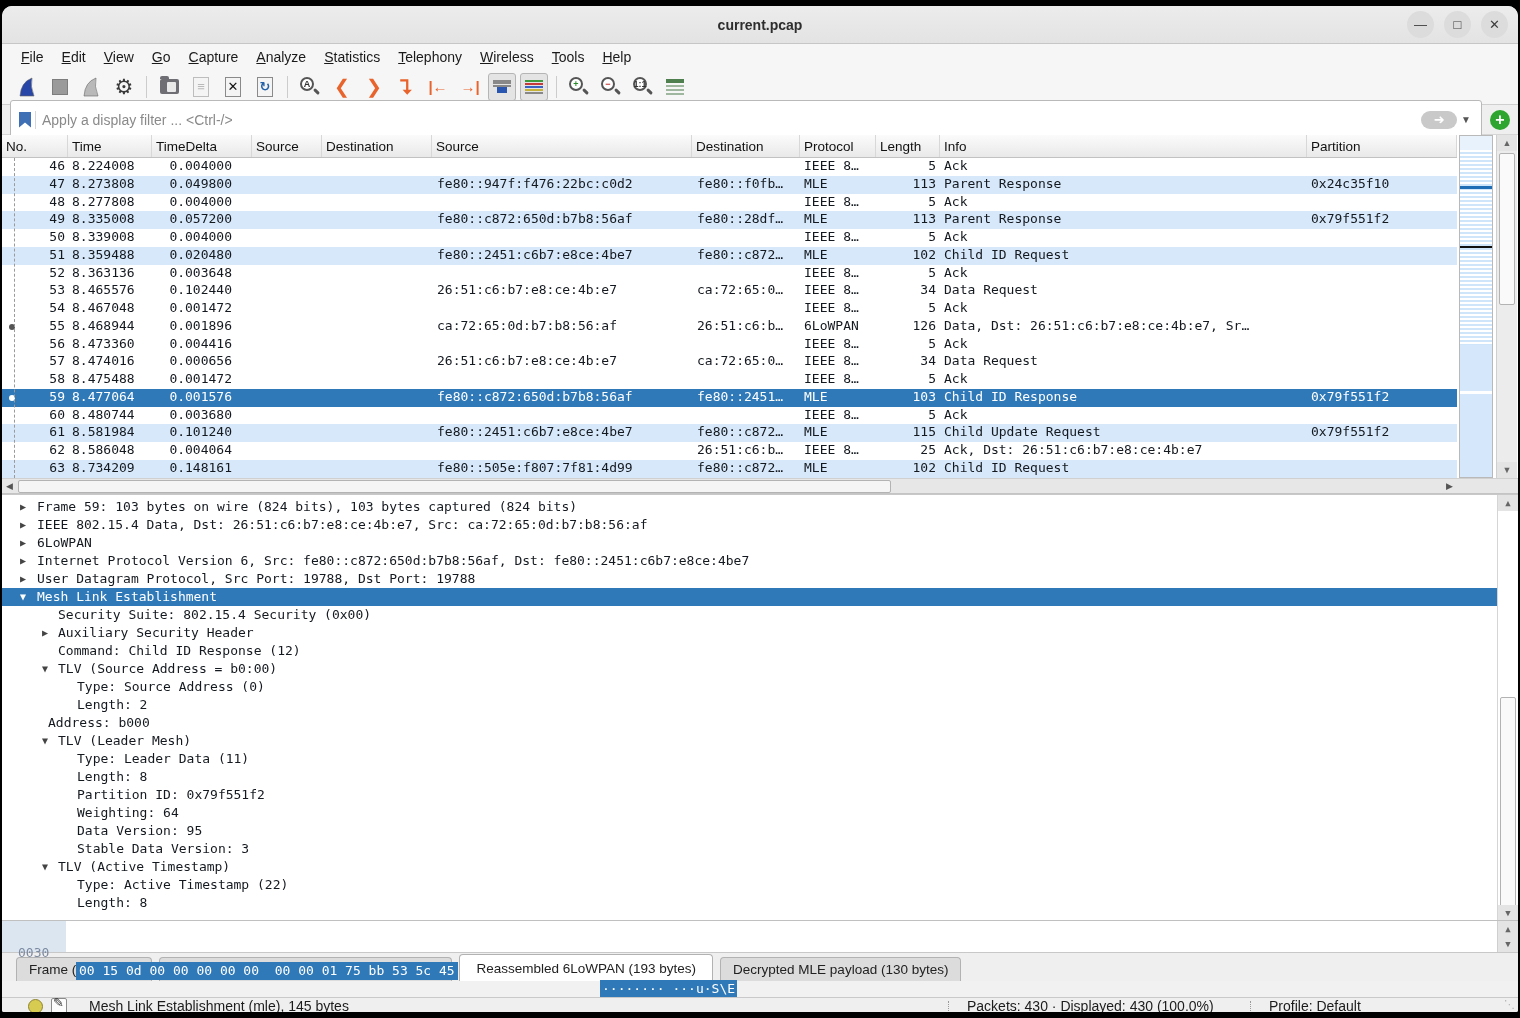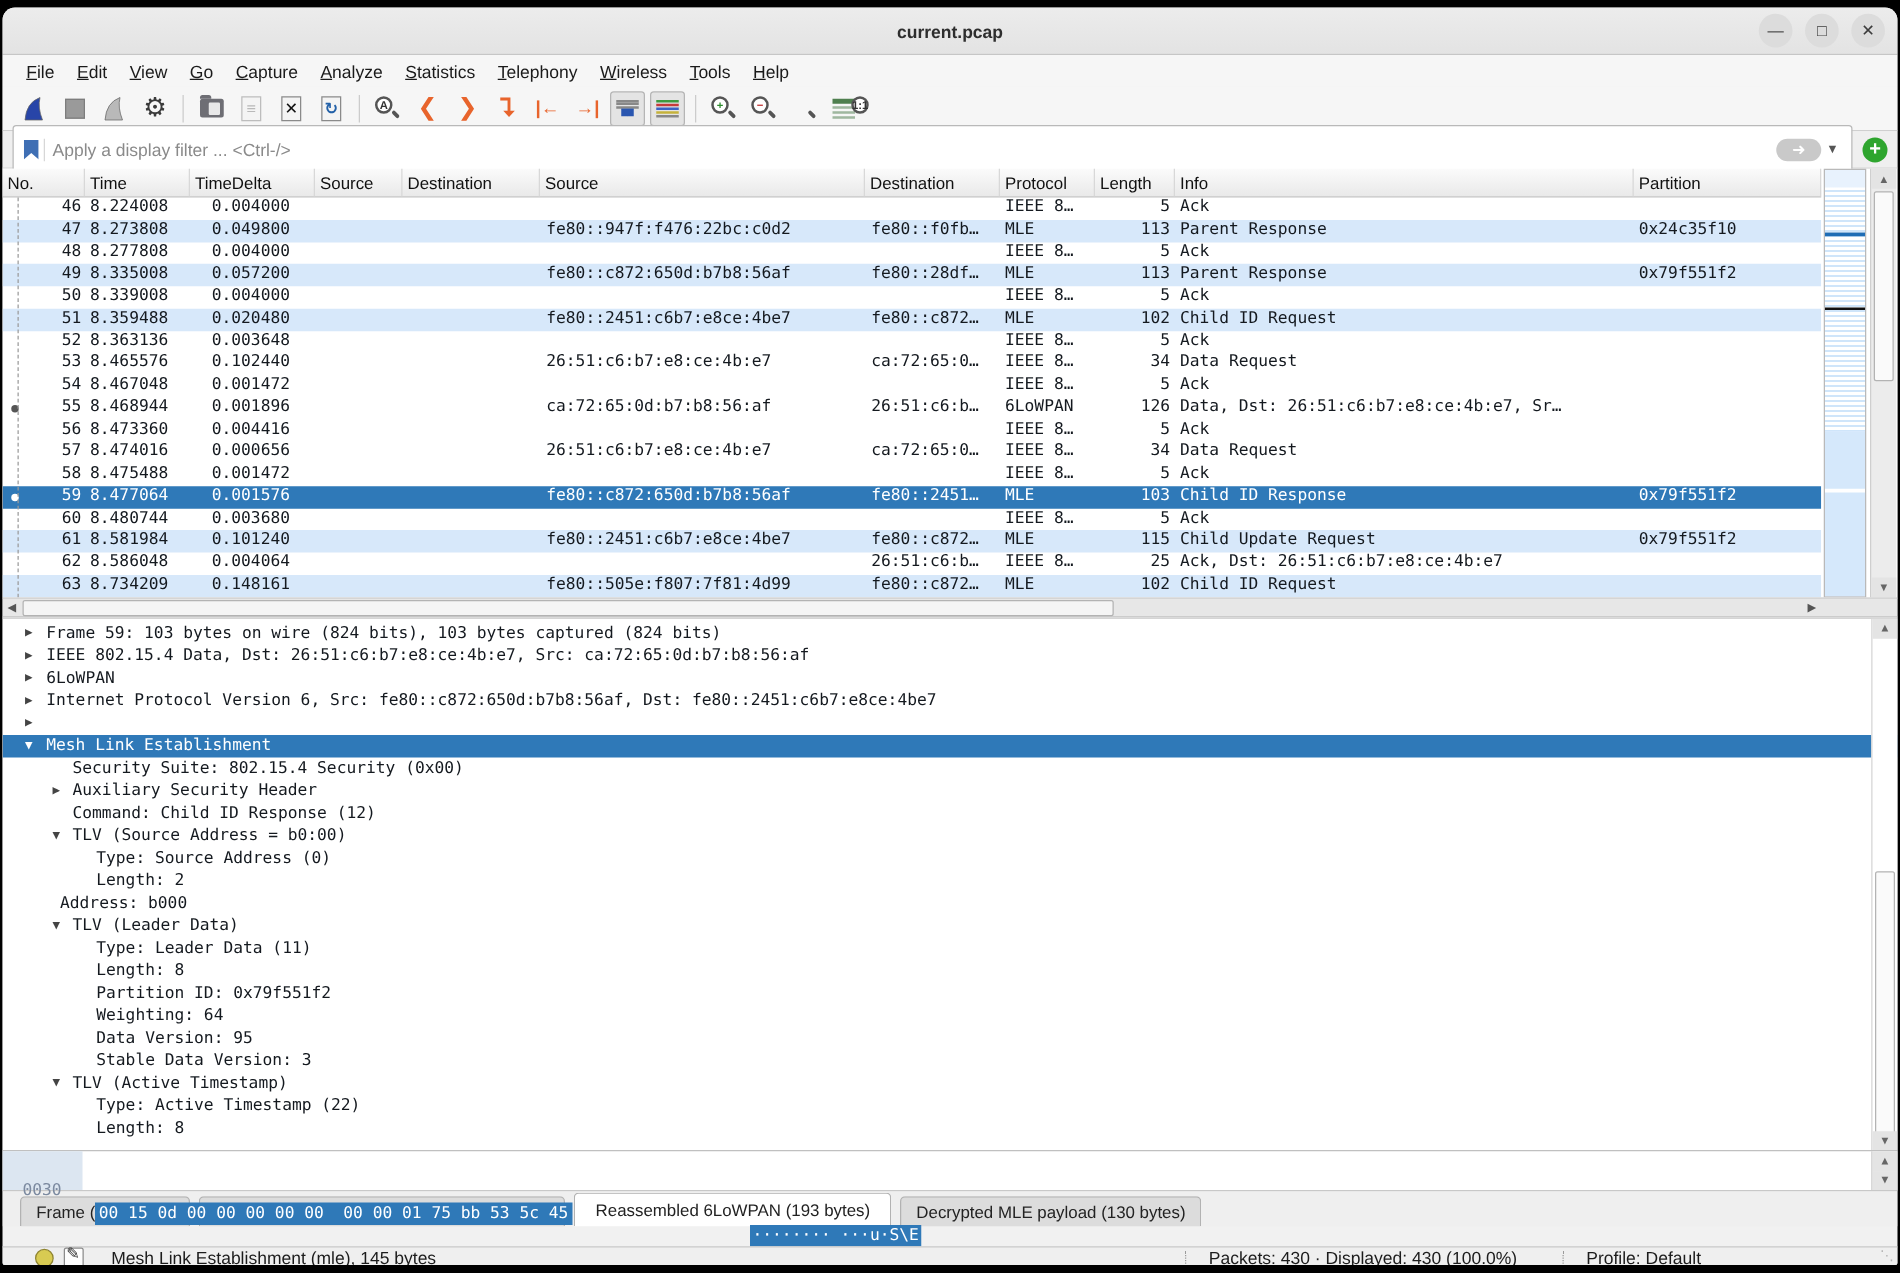--- a/index.html
+++ b/index.html
@@ -228,21 +228,21 @@
         </span>
       </span>
       <span class="tbi">
         <span class="mag">
           <span class="lens" style="color:#c03030;border-color:#555;">−</span>
           <span class="handle"></span>
         </span>
       </span>
       <span class="tbi">
         <span class="mag">
-          <span class="lens" style="color:#333;border-color:#555;margin-left:48px;">1:1</span>
+          <span class="lens" style="color:#333;border-color:#555;">1:1</span>
           <span class="handle"></span>
         </span>
       </span>
       <span class="tbi">
         <span class="clines" style="padding:1px 0;">
           <i style="background:#4f7f4f;height:4px;"></i>
           <i style="background:#9fb79f;"></i>
           <i style="background:#9fb79f;"></i>
           <i style="background:#9fb79f;"></i>
         </span>
@@ -314,30 +314,30 @@
     <div class="thumb"></div>
     <span class="rarr">▶</span>
   </div>
 
   <div class="detail">
     <div id="dlines">
         <div class="dline"><span class="arr" style="left: 18px;">▶</span><span style="margin-left: 35px;">Frame 59: 103 bytes on wire (824 bits), 103 bytes captured (824 bits)</span></div>
         <div class="dline"><span class="arr" style="left: 18px;">▶</span><span style="margin-left: 35px;">IEEE 802.15.4 Data, Dst: 26:51:c6:b7:e8:ce:4b:e7, Src: ca:72:65:0d:b7:b8:56:af</span></div>
         <div class="dline"><span class="arr" style="left: 18px;">▶</span><span style="margin-left: 35px;">6LoWPAN</span></div>
         <div class="dline"><span class="arr" style="left: 18px;">▶</span><span style="margin-left: 35px;">Internet Protocol Version 6, Src: fe80::c872:650d:b7b8:56af, Dst: fe80::2451:c6b7:e8ce:4be7</span></div>
-        <div class="dline"><span class="arr" style="left: 18px;">▶</span></div>
+        <div class="dline"><span class="arr" style="left: 18px;">▶</span><span style="margin-left: 35px;">User Datagram Protocol, Src Port: 19788, Dst Port: 19788</span></div>
         <div class="dline sel"><span class="arr" style="left: 18px;">▼</span><span style="margin-left: 35px;">Mesh Link Establishment</span></div>
         <div class="dline"><span style="margin-left: 56px;">Security Suite: 802.15.4 Security (0x00)</span></div>
         <div class="dline"><span class="arr" style="left: 40px;">▶</span><span style="margin-left: 56px;">Auxiliary Security Header</span></div>
         <div class="dline"><span style="margin-left: 56px;">Command: Child ID Response (12)</span></div>
         <div class="dline"><span class="arr" style="left: 40px;">▼</span><span style="margin-left: 56px;">TLV (Source Address = b0:00)</span></div>
         <div class="dline"><span style="margin-left: 75px;">Type: Source Address (0)</span></div>
         <div class="dline"><span style="margin-left: 75px;">Length: 2</span></div>
         <div class="dline"><span style="margin-left: 46px;">Address: b000</span></div>
-        <div class="dline"><span class="arr" style="left: 40px;">▼</span><span style="margin-left: 56px;">TLV (Leader Data)</span></div>
+        <div class="dline"><span class="arr" style="left: 40px;">▼</span><span style="margin-left: 56px;">TLV (Leader Mesh)</span></div>
         <div class="dline"><span style="margin-left: 75px;">Type: Leader Data (11)</span></div>
         <div class="dline"><span style="margin-left: 75px;">Length: 8</span></div>
         <div class="dline"><span style="margin-left: 75px;">Partition ID: 0x79f551f2</span></div>
         <div class="dline"><span style="margin-left: 75px;">Weighting: 64</span></div>
         <div class="dline"><span style="margin-left: 75px;">Data Version: 95</span></div>
         <div class="dline"><span style="margin-left: 75px;">Stable Data Version: 3</span></div>
         <div class="dline"><span class="arr" style="left: 40px;">▼</span><span style="margin-left: 56px;">TLV (Active Timestamp)</span></div>
         <div class="dline"><span style="margin-left: 75px;">Type: Active Timestamp (22)</span></div>
         <div class="dline"><span style="margin-left: 75px;">Length: 8</span></div>
       </div>

